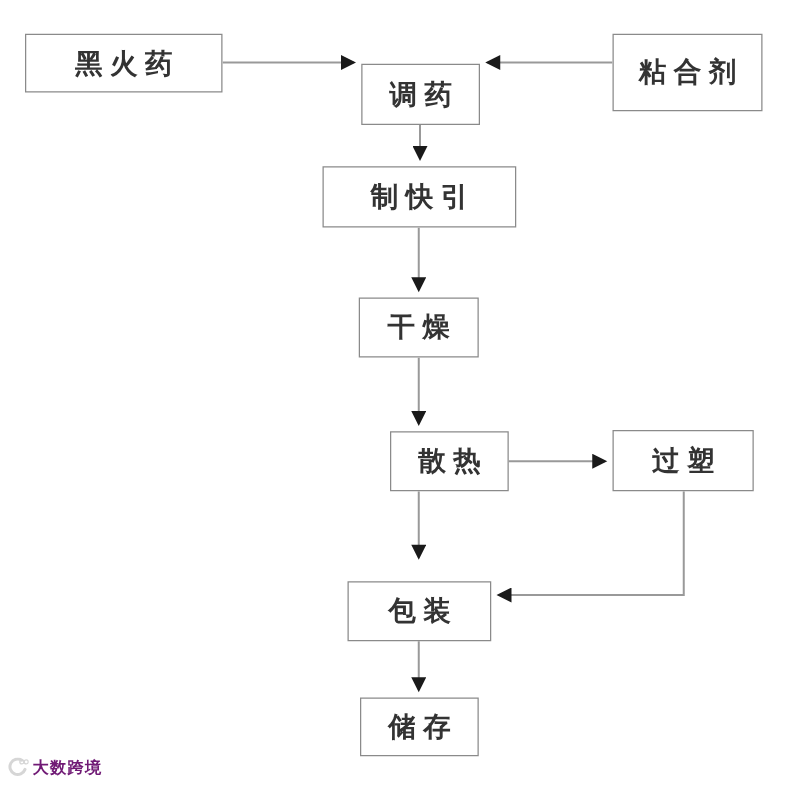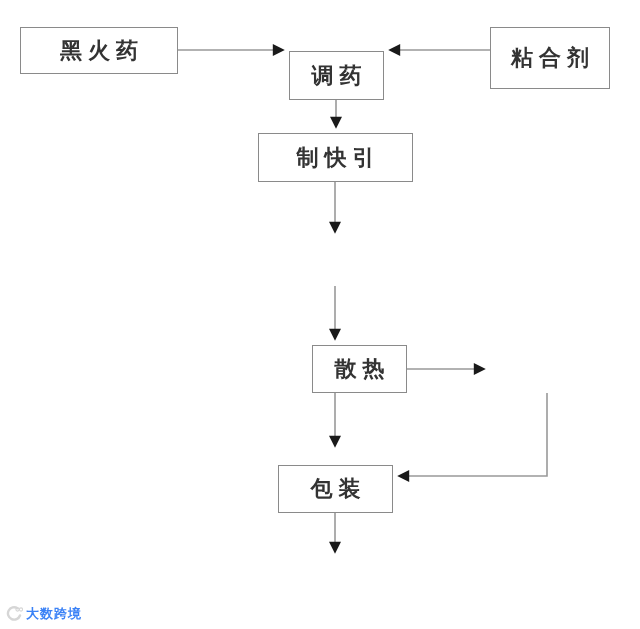--- a/index.html
+++ b/index.html
@@ -49,21 +49,21 @@
   .n-pack         { left: 278px; top: 465px; width: 115px; height: 48px; }
   .n-store        { left: 288px; top: 558px; width: 95px;  height: 47px; }
 
   .watermark {
     position: absolute;
     left: 5px;
     bottom: 6px;
     display: flex;
     align-items: center;
     gap: 3px;
-    color: #3b82f6;
+    color: #701a75;
     font-size: 13px;
     font-weight: 600;
     letter-spacing: 1px;
     user-select: none;
   }
   .watermark svg { display: block; }
 </style>
 </head>
 <body>
 
@@ -93,25 +93,34 @@
   </div>
   <div class="node n-mix">
     <span>调药</span>
   </div>
   <div class="node n-binder">
     <span>粘合剂</span>
   </div>
   <div class="node n-make-fuse">
     <span>制快引</span>
   </div>
+  <div class="node n-dry">
+    <span>干燥</span>
+  </div>
   <div class="node n-cool">
     <span>散热</span>
   </div>
+  <div class="node n-laminate">
+    <span>过塑</span>
+  </div>
   <div class="node n-pack">
     <span>包装</span>
+  </div>
+  <div class="node n-store">
+    <span>储存</span>
   </div>
 
   <div class="watermark">
     <span>
       <svg width="18" height="16" viewBox="0 0 18 16">
         <path d="M12.5 2.2 A6.2 6.2 0 1 0 15 9.5" stroke="#d6d6d6" stroke-width="2.4" fill="none" stroke-linecap="round"></path>
         <circle cx="12.5" cy="3.5" r="1.6" fill="none" stroke="#d6d6d6" stroke-width="1.1"></circle>
         <circle cx="16" cy="3.5" r="1.6" fill="none" stroke="#d6d6d6" stroke-width="1.1"></circle>
       </svg>
     </span>

